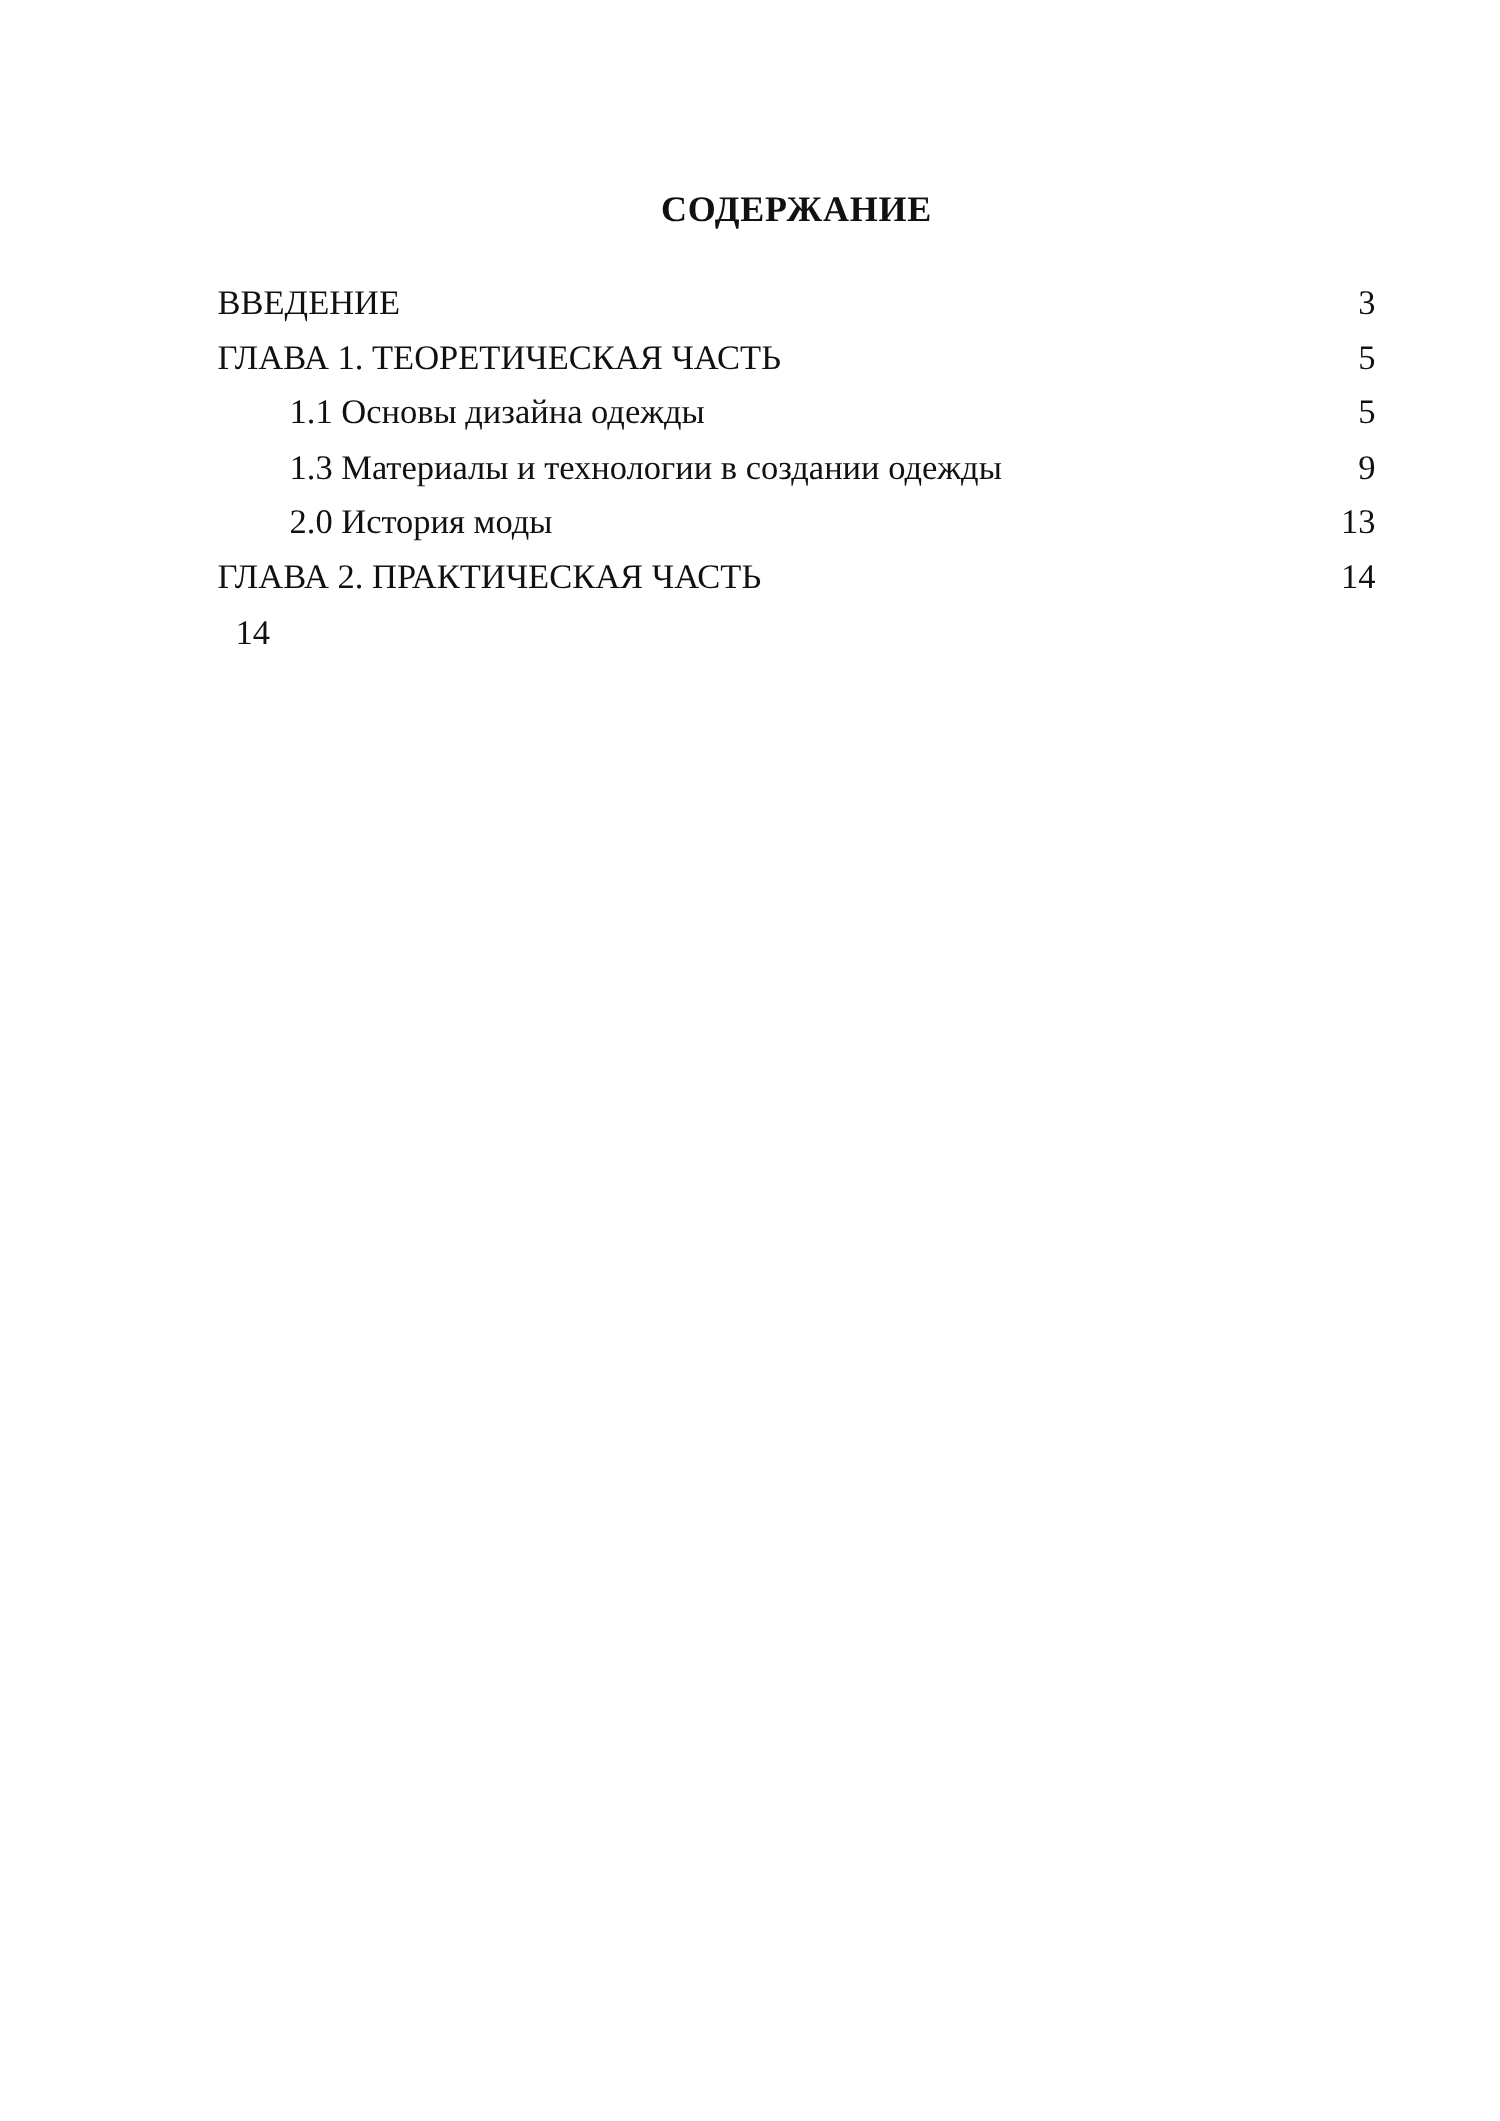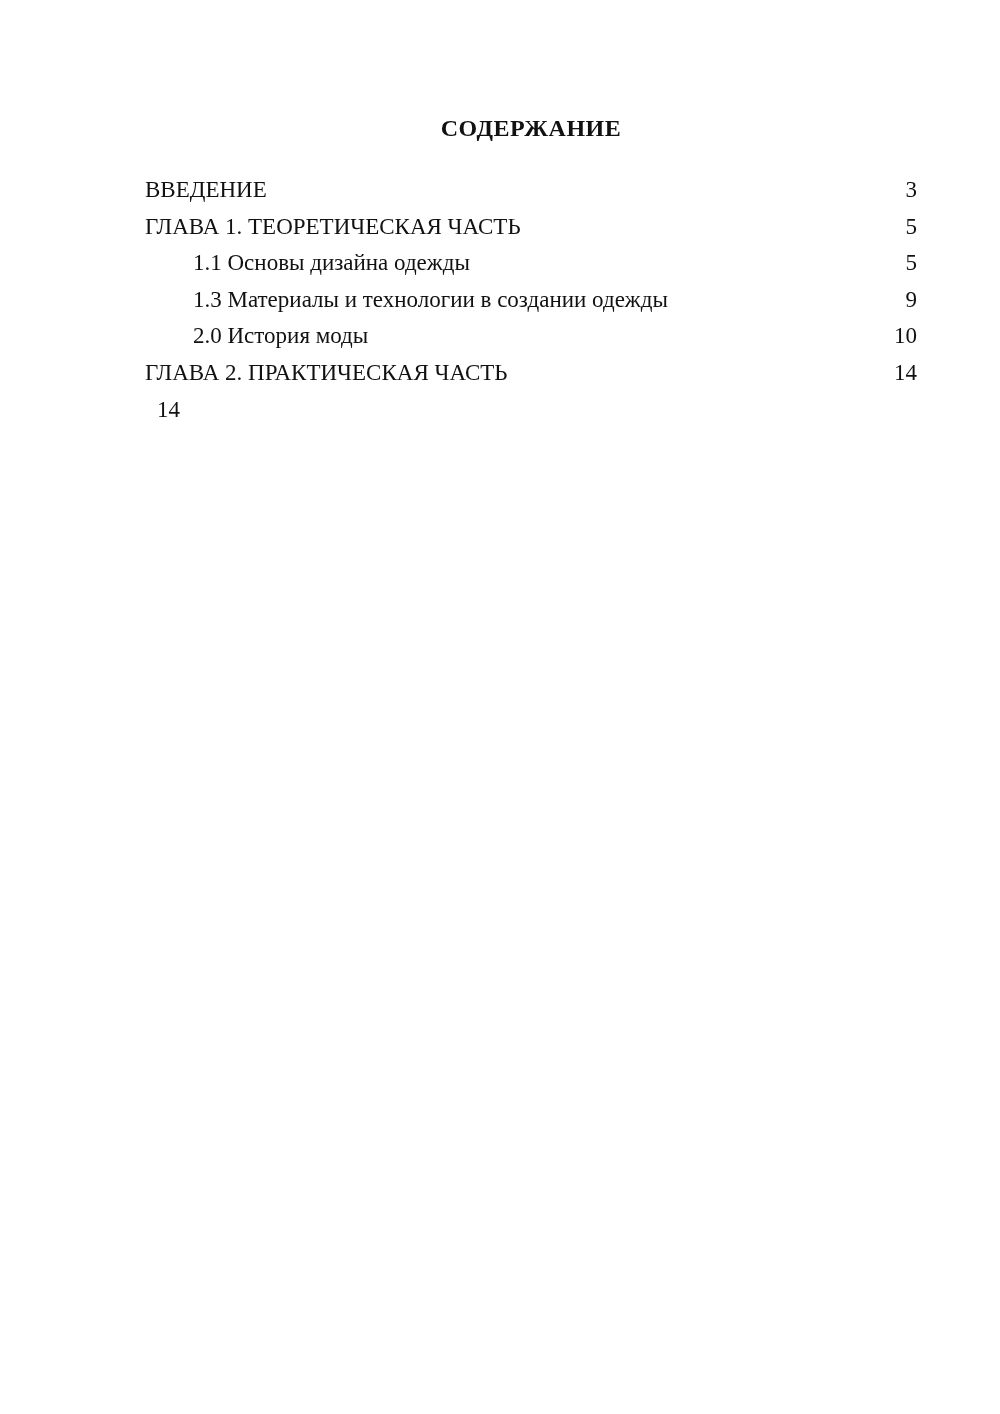--- a/index.html
+++ b/index.html
@@ -8,21 +8,21 @@
     background: #ffffff;
   }
   .page {
     position: relative;
     width: 1000px;
     height: 1106px;
     background: #ffffff;
     font-family: "Liberation Serif", "DejaVu Serif", serif;
     color: #111111;
     overflow: hidden;
-    margin: 4px auto;
+    margin: 16px auto;
   }
   .doc-title {
     position: absolute;
     top: 93px;
     left: 145px;
     right: 83px;
     text-align: center;
     font-size: 24px;
     line-height: 30px;
     font-weight: bold;
@@ -87,21 +87,21 @@
   </div>
 
 
   <div class="toc-row indented">
     <span class="toc-label">1.3 Материалы и технологии в создании одежды</span>
     <span class="toc-page">9</span>
   </div>
 
   <div class="toc-row indented">
     <span class="toc-label">2.0 История моды</span>
-    <span class="toc-page">10</span>
+    <span class="toc-page">13</span>
   </div>
 
   <div class="toc-row">
     <span class="toc-label">ГЛАВА 2. ПРАКТИЧЕСКАЯ ЧАСТЬ</span>
     <span class="toc-page">14</span>
   </div>
 
   <div class="toc-row indented">
     <span class="toc-page">14</span>
   </div>

